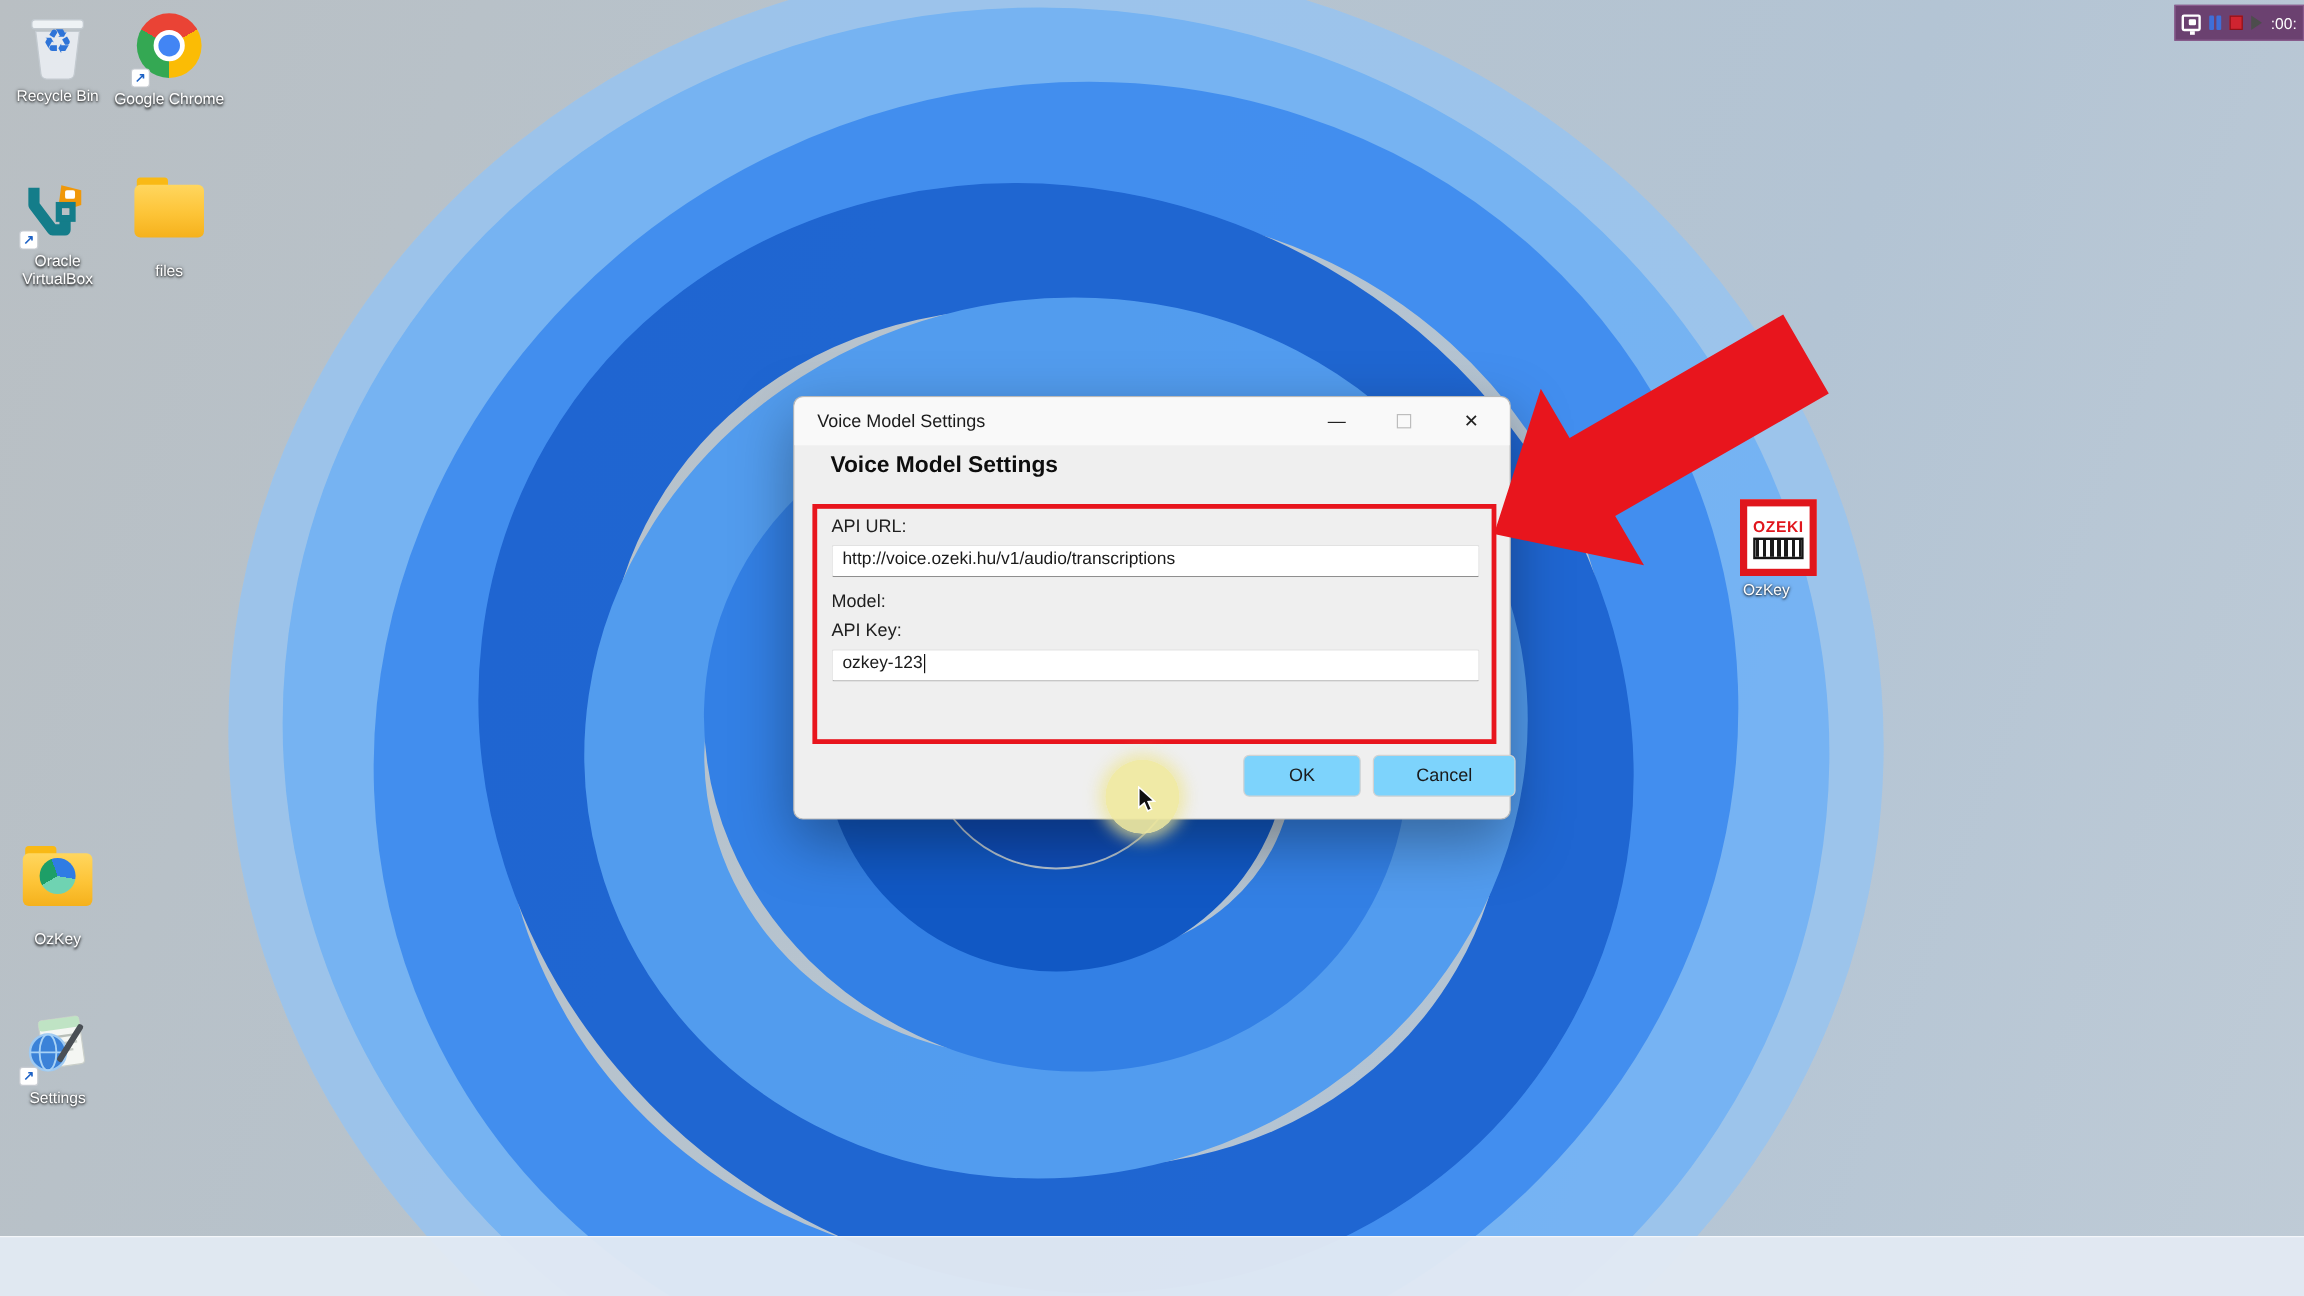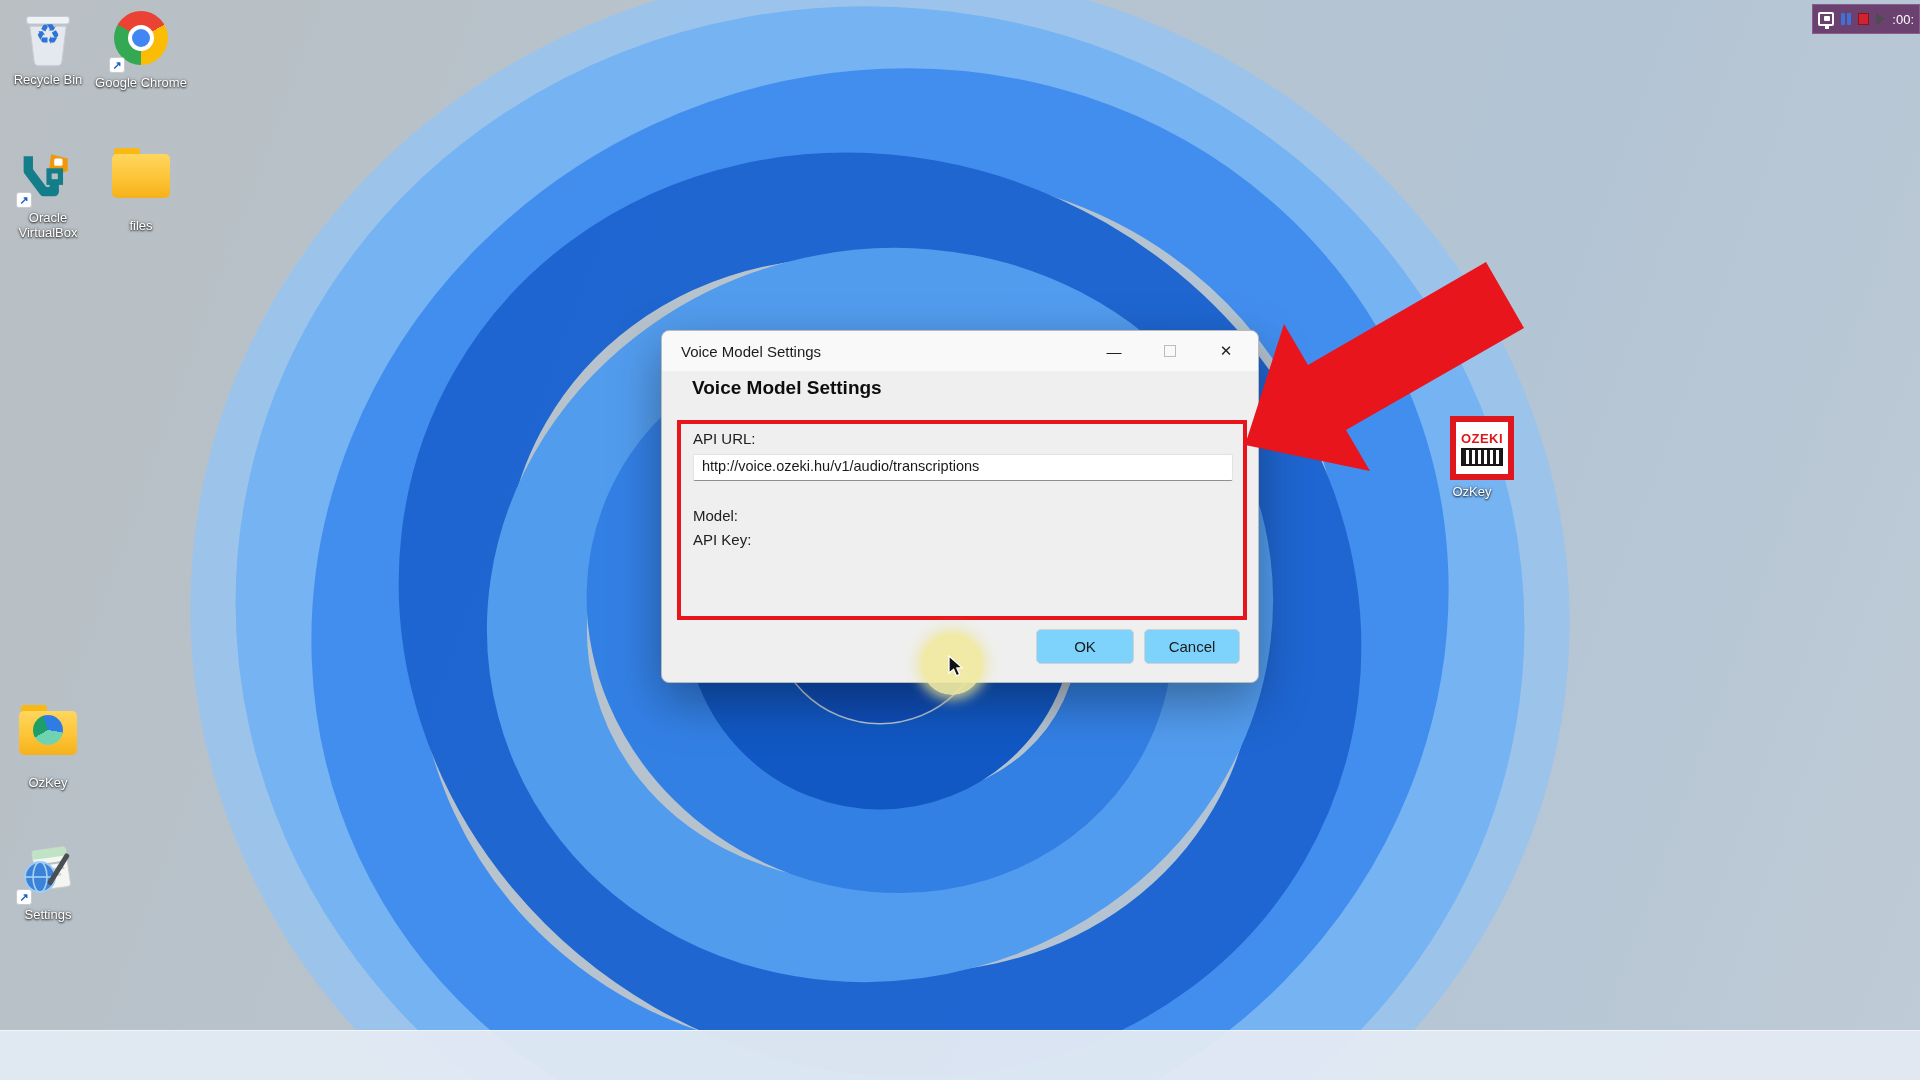--- a/index.html
+++ b/index.html
@@ -62,29 +62,29 @@
   .dlg-title { font-size:15px; color:#1b1b1b; }
   .dlg-controls { position:absolute; right:4px; top:0; height:40px; display:flex; }
   .dlg-controls .wc { width:56px; height:40px; display:flex; align-items:center; justify-content:center;
     font-size:15px; color:#222; }
   .wc.max .boxglyph { width:12px; height:12px; border:1px solid #bdbdbd; }
   .dlg-heading { position:absolute; left:30px; top:46px; font-size:19px; font-weight:bold; color:#0d0d0d; }
   .redbox { position:absolute; left:15px; top:89px; width:570px; height:200px;
     border:4px solid #e8151d; padding:6px 10px 0 12px; }
   .field-label { font-size:15px; color:#202020; height:20px; margin-bottom:4px; }
   .field-box { height:27px; background:#fff; border:1px solid #e2e2e2; border-bottom:1px solid #8f8f8f;
-    border-radius:2px; font-size:14.5px; color:#1a1a1a; padding:3px 8px; margin-bottom:26px;
+    border-radius:2px; font-size:14.5px; color:#1a1a1a; padding:3px 8px; margin-bottom:12px;
     white-space:nowrap; overflow:hidden; }
   .caret { display:inline-block; width:1px; height:16px; background:#111; margin-left:1px;
     vertical-align:text-bottom; }
   .dlg-btn { position:absolute; top:298px; height:35px; background:#7dd3fc; border:1px solid #d2d2d2;
     border-radius:5px; font-size:15px; color:#1a1a1a; text-align:center; line-height:33px;
     font-family:"Liberation Sans", sans-serif; }
   .btn-ok { left:374px; width:98px; }
-  .btn-cancel { left:482px; width:96px; }
+  .btn-cancel { left:482px; width:119px; }
 
   
   .recorder { position:absolute; left:1812px; top:4px; width:108px; height:30px; background:#6b4170;
     border:1px solid #8a5c8e; display:flex; align-items:center; gap:7px; padding:0 5px; z-index:70; }
   .rec-monitor { position:relative; width:18px; height:14px; border:2px solid #fff; border-radius:2px; }
   .rec-monitor::after { content:""; position:absolute; left:4px; top:2px; width:6px; height:5px;
     background:#fff; border-radius:1px; }
   .rec-monitor::before { content:""; position:absolute; left:5px; bottom:-5px; width:4px; height:3px;
     background:#fff; }
   .rec-pause { display:flex; gap:2px; }
@@ -215,20 +215,21 @@
     </div>
     <div class="dlg-heading">Voice Model Settings</div>
 
     <div class="redbox">
       <div class="field-label">API URL:</div>
       <div class="field-box">http://voice.ozeki.hu/v1/audio/transcriptions</div>
 
       <div class="field-label">Model:</div>
 
       <div class="field-label">API Key:</div>
+      <div class="field-box"><span>ozkey-123</span><span class="caret"></span></div>
     </div>
 
     <div class="dlg-btn btn-ok">OK</div>
     <div class="dlg-btn btn-cancel">Cancel</div>
   </div>
 
   <svg class="annot" width="1920" height="1080" style="z-index:55;">
     <polygon points="1486,262 1308,365 1284,324 1245,445 1370,471 1346,430 1524,328" fill="#e8151d"></polygon>
   </svg>
 

